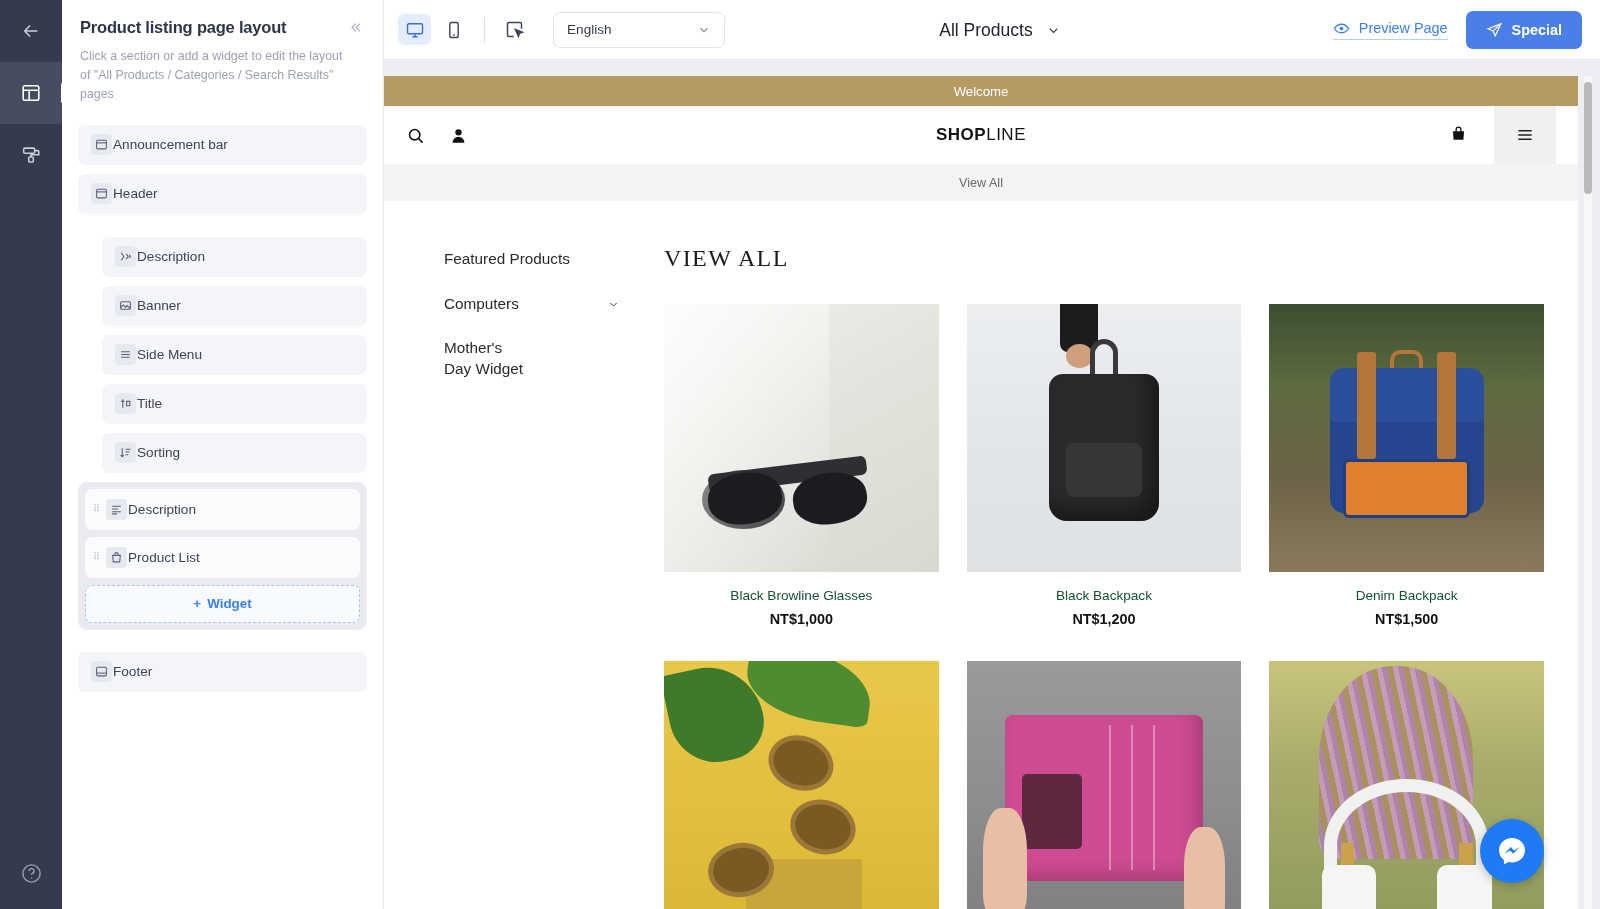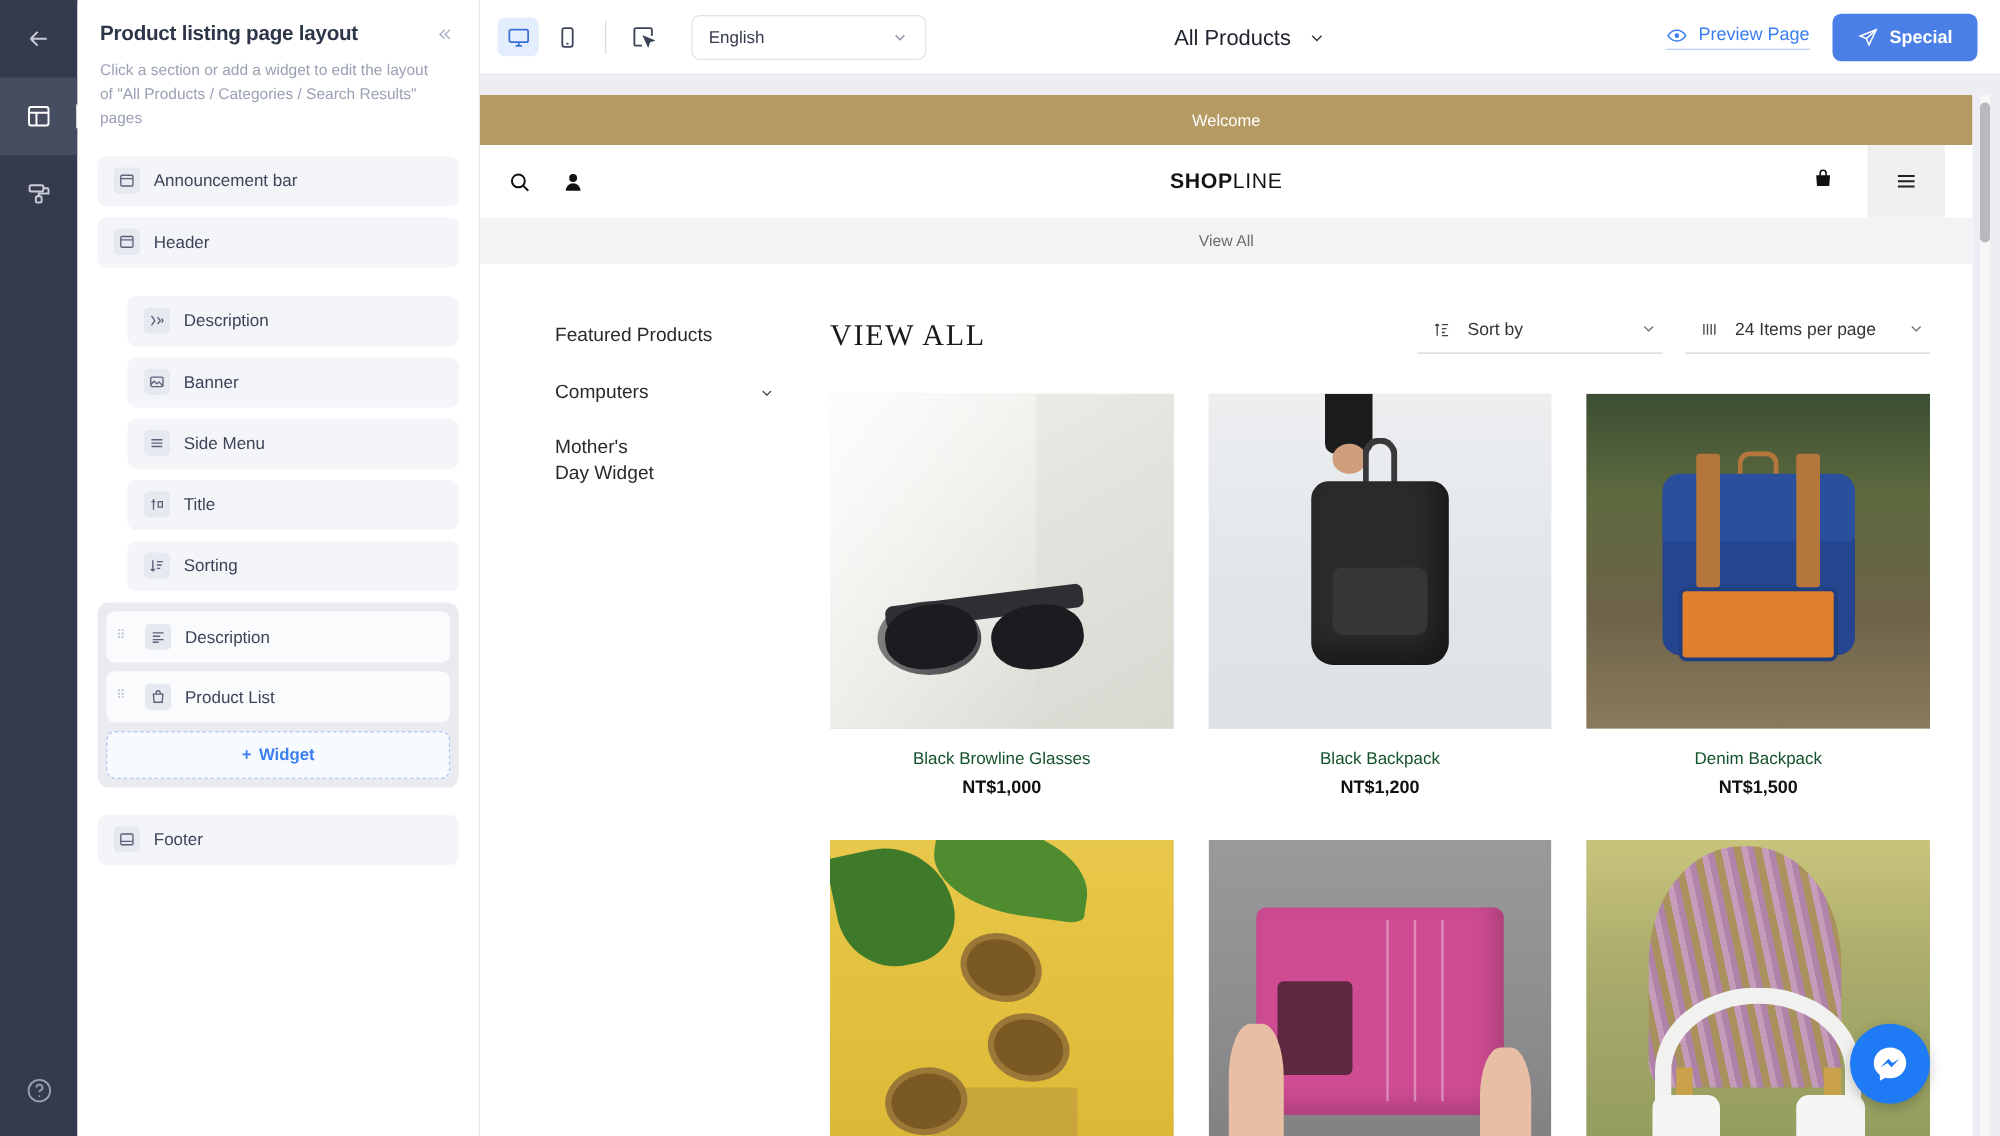--- a/index.html
+++ b/index.html
@@ -45,21 +45,21 @@
     position: absolute; right: 20px; top: 20px; color: #aeb5c6; font-size: 15px;
     line-height: 1;
   }
   .panel-sub {
     margin-top: 10px; font-size: 12.4px; line-height: 1.55; color: #9aa1b3;
     padding-right: 6px;
   }
 
   .panel-list { padding: 14px 16px 0 16px; }
   .sec-item {
-    display: flex; align-items: center; gap: 11px;
+    display: flex; align-items: center; gap: 1px;
     height: 40px; border-radius: 7px; background: #f4f5f8;
     margin-bottom: 9px; padding: 0 13px; color: #3c4459; font-size: 13.6px;
   }
   .sec-item .ic {
     width: 21px; height: 21px; border-radius: 4px; background: #e6e9f0;
     display: flex; align-items: center; justify-content: center; color: #5a6277;
     flex: 0 0 21px;
   }
   .sec-item.indent { margin-left: 24px; }
   .gap-8 { height: 8px; }
@@ -90,21 +90,21 @@
     display: flex; align-items: center; padding: 0 18px 0 14px; gap: 0;
     position: relative; flex: 0 0 60px;
   }
   .dev-btn {
     width: 33px; height: 31px; border-radius: 6px; display: flex;
     align-items: center; justify-content: center; color: #3c4459; margin-right: 6px;
   }
   .dev-btn.active { background: #e4edfd; color: #3b6fd4; }
   .vline { width: 1px; height: 26px; background: #d9dde6; margin: 0 13px 0 8px; }
   .lang-select {
-    width: 188px; height: 36px; border: 1px solid #dfe3ec; border-radius: 7px;
+    width: 172px; height: 36px; border: 1px solid #dfe3ec; border-radius: 7px;
     display: flex; align-items: center; justify-content: space-between;
     padding: 0 13px; font-size: 13.6px; color: #353b4d; margin-left: 16px;
   }
   .page-title-wrap {
     position: absolute; left: 16px; right: 0; top: 0; height: 60px;
     display: flex; justify-content: center; pointer-events: none;
   }
   .page-title {
     display: flex; align-items: center; gap: 13px; font-size: 17.5px;
     color: #20242f; pointer-events: auto;
@@ -119,21 +119,21 @@
     height: 38px; padding: 0 20px; border-radius: 7px; font-size: 14.4px; font-weight: 600;
   }
 
   
   .canvas { flex: 1; position: relative; overflow: hidden; padding: 16px 0 0 0; }
   .frame {
     position: absolute; left: 0; top: 16px; right: 22px; bottom: -40px;
     background: #ffffff; overflow: hidden;
   }
   .announce {
-    height: 40px; background: #b69a63; color: #fff; display: flex;
+    height: 30px; background: #b69a63; color: #fff; display: flex;
     align-items: center; justify-content: center; font-size: 13.2px;
   }
   .store-head {
     height: 58px; background: #fff; display: flex; align-items: center;
     padding: 0 22px; position: relative;
   }
   .sh-left { display: flex; align-items: center; gap: 24px; color: #111; }
   .sh-logo {
     position: absolute; left: 0; right: 0; text-align: center;
     font-size: 17px; letter-spacing: 0.5px; color: #141414;
@@ -575,40 +575,20 @@
                 </svg>
             </div>
             <div class="cat-item" style="display:block; max-width:130px;">
               <span>Mother's Day Widget</span>
             </div>
           </div>
 
           <div class="content">
             <div class="content-top">
               <div class="view-all-title">VIEW ALL</div>
-              <div class="selects">
-                <div class="sel">
-                  <svg width="15" height="15" viewBox="0 0 24 24" fill="none" stroke="#444" stroke-width="1.7">
-                      <path d="M6 20V5M6 5L3.5 7.5M6 5l2.5 2.5M12 6h8M12 11h6M12 16h4M12 20h8"></path>
-                    </svg>
-                  <span>Sort by</span>
-                  <svg class="chev" width="14" height="14" viewBox="0 0 24 24" fill="none" stroke="currentColor" stroke-width="1.8">
-                      <path d="M6 9l6 6 6-6"></path>
-                    </svg>
-                </div>
-                <div class="sel">
-                  <svg width="15" height="15" viewBox="0 0 24 24" fill="none" stroke="#444" stroke-width="1.7">
-                      <path d="M5 5v14M9.6 5v14M14.3 5v14M19 5v14"></path>
-                    </svg>
-                  <span>24 Items per page</span>
-                  <svg class="chev" width="14" height="14" viewBox="0 0 24 24" fill="none" stroke="currentColor" stroke-width="1.8">
-                      <path d="M6 9l6 6 6-6"></path>
-                    </svg>
-                </div>
-              </div>
             </div>
 
             <div class="grid">
               <div class="card">
                 <div class="thumb">
                   <div class="art a-glasses">
                     <div class="sh1"></div>
                       <div class="gb"></div>
                       <div class="g1"></div>
                       <div class="g2"></div>

